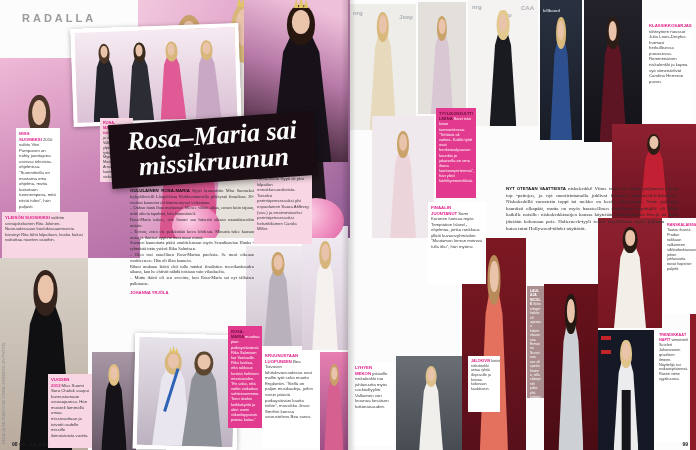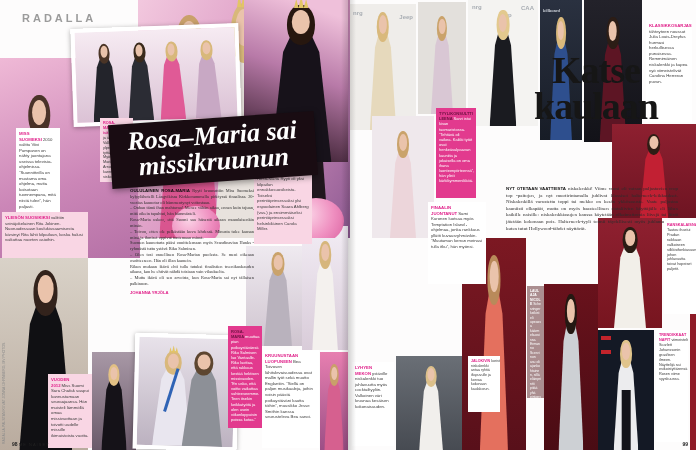--- a/index.html
+++ b/index.html
@@ -259,24 +259,20 @@
     <b>KLASSIKKOSARJASTA</b><span>Seinfeld tähteyteen noussut Julia Louis-Dreyfus hurmasi herkullisessa punaisessa. Remmimäinen niskalenkki ja kapea vyö viimeistelivät Carolina Herreran puvun.</span>
   </div>
   <div class="ph" style="left:612px;top:124px;width:84px;height:94px;--bg:linear-gradient(180deg,#8e2030,#6e1422);--dress:#c22033;--hair:#2e1d15;--fw:34%;--fh:88%;">
     <i class="fig">
         <i class="hair"></i>
         <i class="head"></i>
         <i class="bod"></i>
       </i>
   </div>
 
-  <div class="katse">
-    <div>Katse</div>
-    <div>kaulaan</div>
-  </div>
   <div class="article art-right">
     <b class="lead">NYT OTETAAN VAATTEISTA</b>
     <span class="atext">niskalenkki! Viime vuosi oli vatsan paljastavien crop top -paitojen, ja nyt muotirintamalla juhlivat klassiset halterneck-leikkaukset. Niskalenkillä varustettu toppi tai mekko on kesän ykkösasuste. Vaate paljastaa kauniisti olkapäät, mutta on myös haasteellinen rintaliivien käyttäjälle eli lähes kaikille naisille: niskalenkkiasujen kanssa käytetään olkaimettomia liivejä tai liivit jätetään kokonaan pois. Halterneck-tyyli toimii täydellisesti myös juhlamuodissa, kuten tutut Hollywood-tähdet näyttävät.</span>
   </div>
 
   <div class="ph" style="left:372px;top:116px;width:62px;height:122px;--bg:#efe8ec;--dress:#ecd5da;--hair:#caa36b;--fw:42%;">
     <i class="fig">
         <i class="hair"></i>
         <i class="head"></i>
         <i class="bod"></i>

